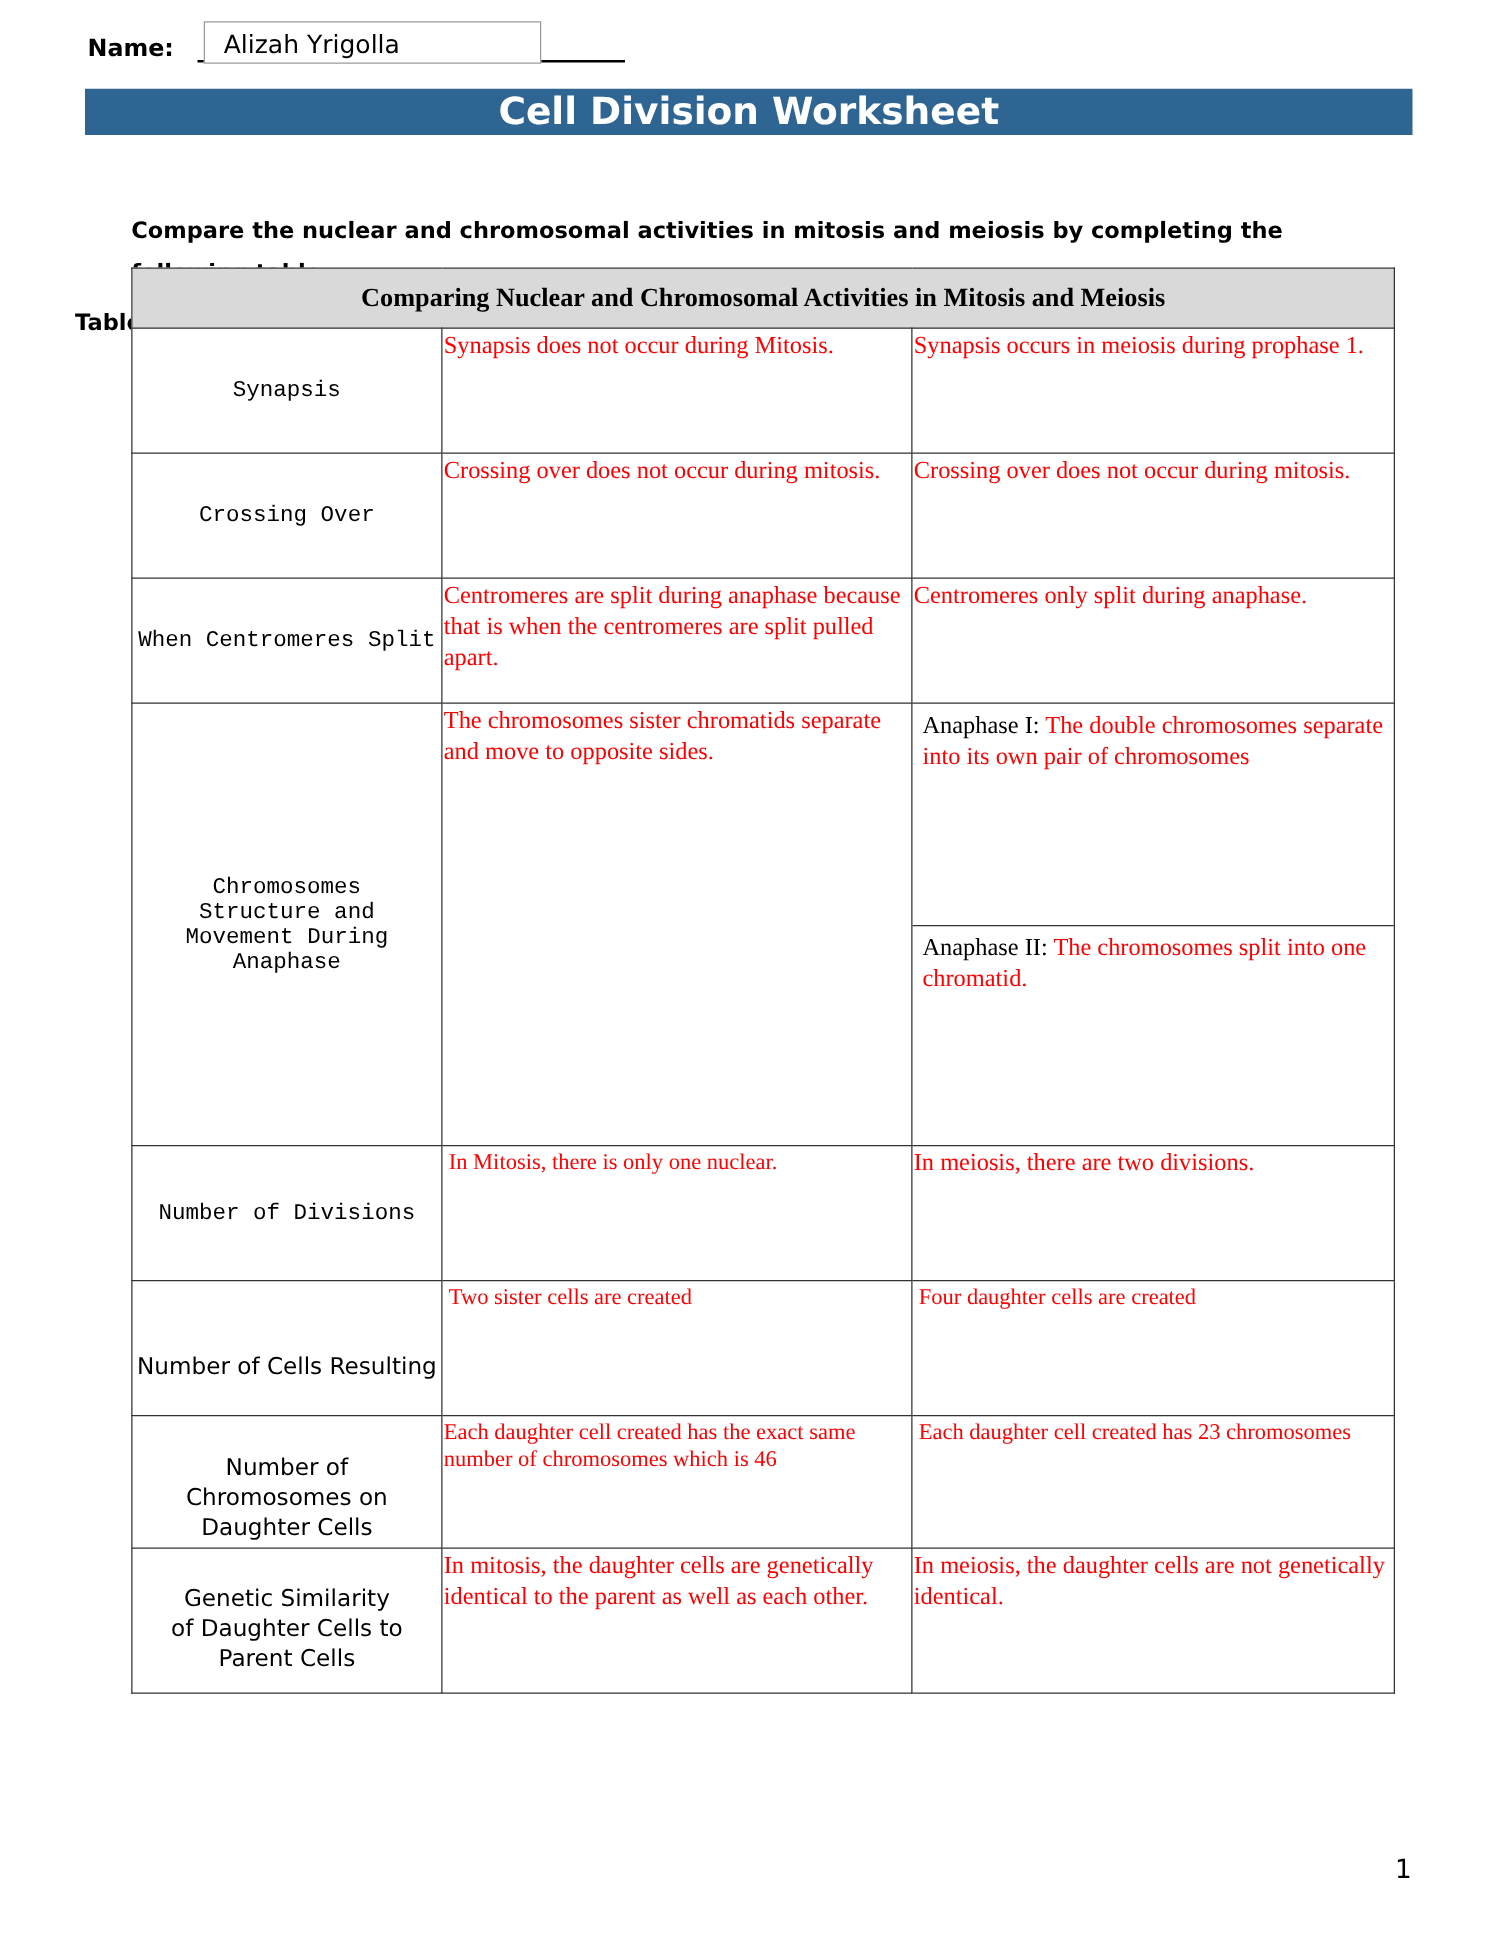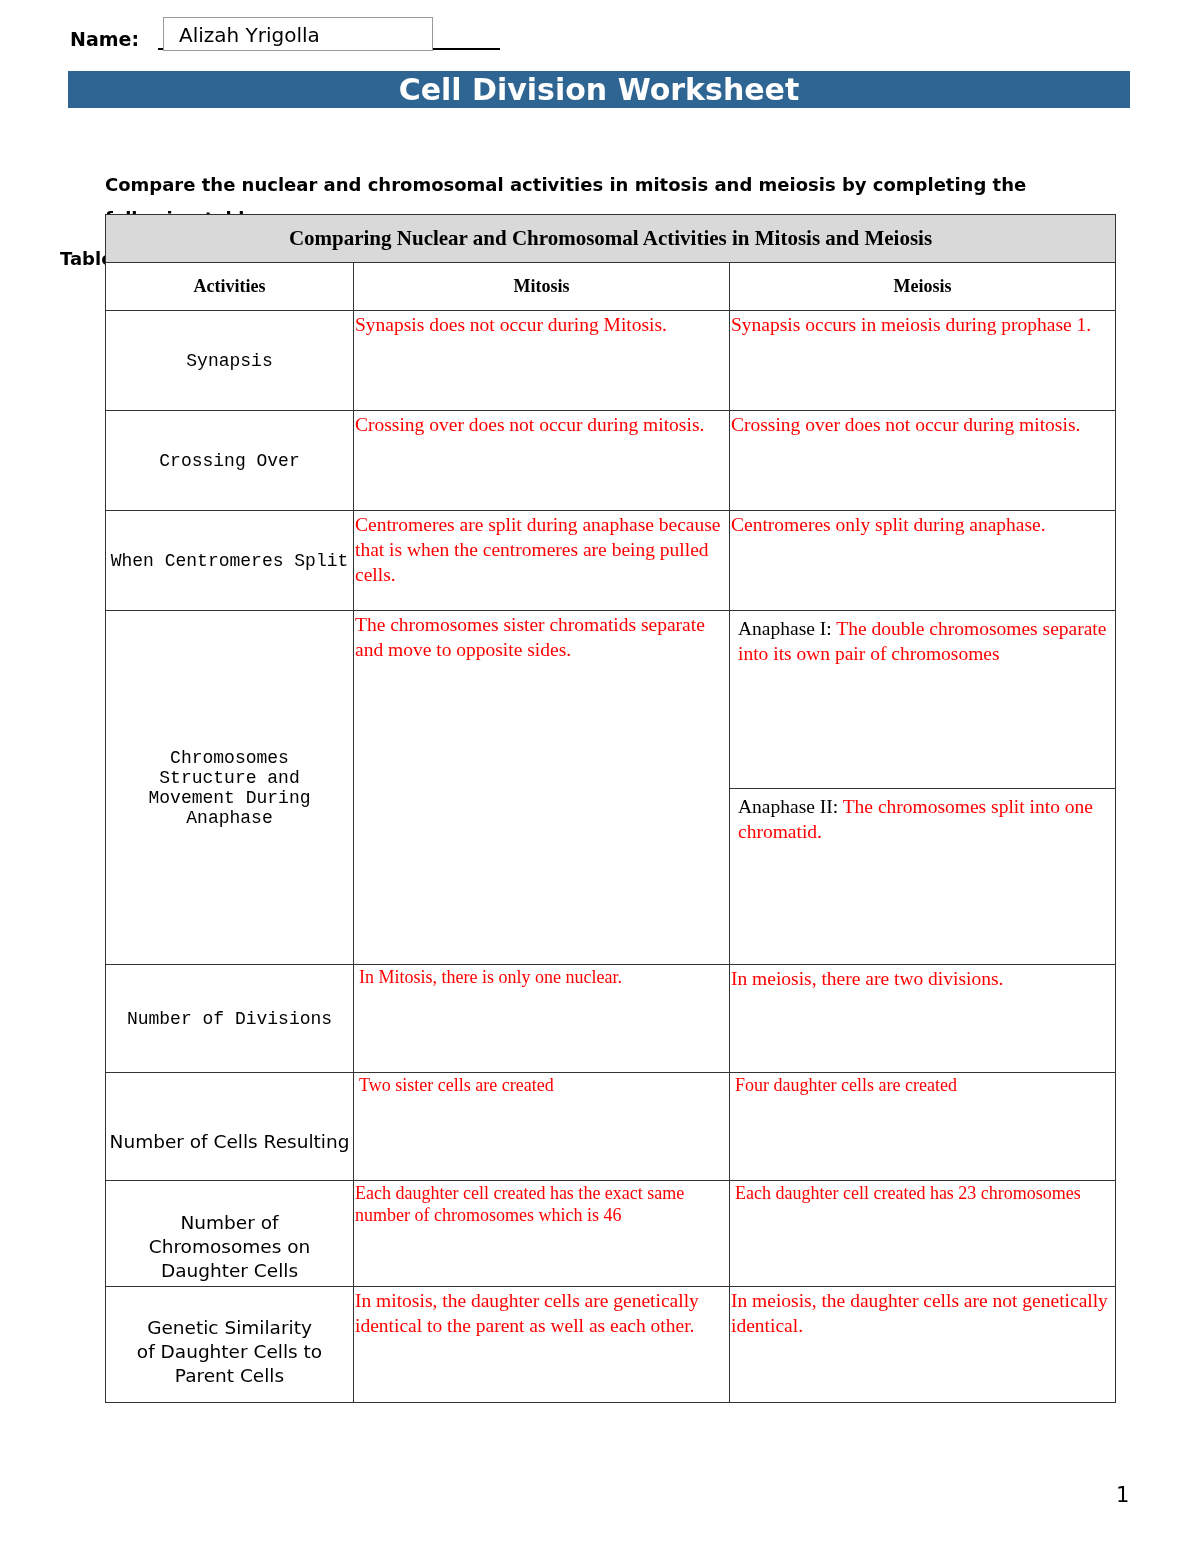--- a/index.html
+++ b/index.html
@@ -39,38 +39,33 @@
 <table class="abs tbl">
   <colgroup>
       <col style="width:248px">
       <col style="width:376px">
       <col style="width:386px">
     </colgroup>
   <tbody>
       <tr>
     <td colspan="3" class="caption-cell">Comparing Nuclear and Chromosomal Activities in Mitosis and Meiosis</td>
   </tr>
-  <tr>
-    <td class="hdr">Activities</td>
-    <td class="hdr">Mitosis</td>
-    <td class="hdr">Meiosis</td>
-  </tr>
   <tr style="height:100px">
     <td class="act">Synapsis</td>
     <td class="ans">Synapsis does not occur during Mitosis.</td>
     <td class="ans">Synapsis occurs in meiosis during prophase 1.</td>
   </tr>
   <tr style="height:100px">
     <td class="act">Crossing Over</td>
     <td class="ans">Crossing over does not occur during mitosis.</td>
     <td class="ans">Crossing over does not occur during mitosis.</td>
   </tr>
   <tr style="height:100px">
     <td class="act">When Centromeres Split</td>
-    <td class="ans">Centromeres are split during anaphase because that is when the centromeres are being pulled cells.</td>
+    <td class="ans">Centromeres are split during anaphase because that is when the centromeres are split pulled apart.</td>
     <td class="ans">Centromeres only split during anaphase.</td>
   </tr>
   <tr style="height:354px">
     <td class="act" style="padding:0 20px">Chromosomes Structure and Movement During Anaphase</td>
     <td class="ans">The chromosomes sister chromatids separate and move to opposite sides.</td>
     <td class="ans" style="padding:0">
       <div class="split-top">
         <span class="blk">Anaphase I:</span>
         <span>The double chromosomes separate into its own pair of chromosomes</span>
       </div>

